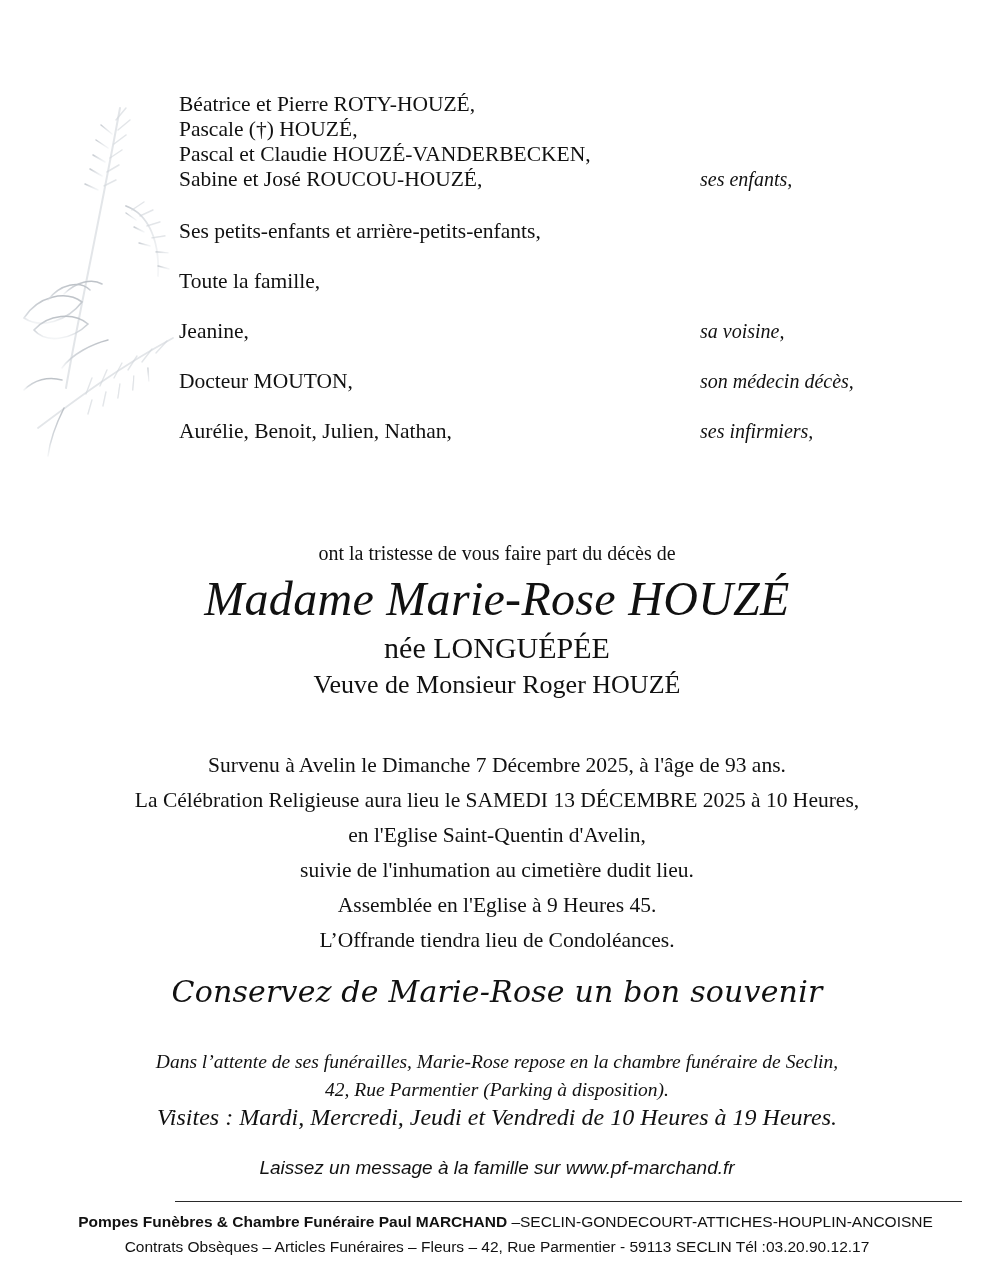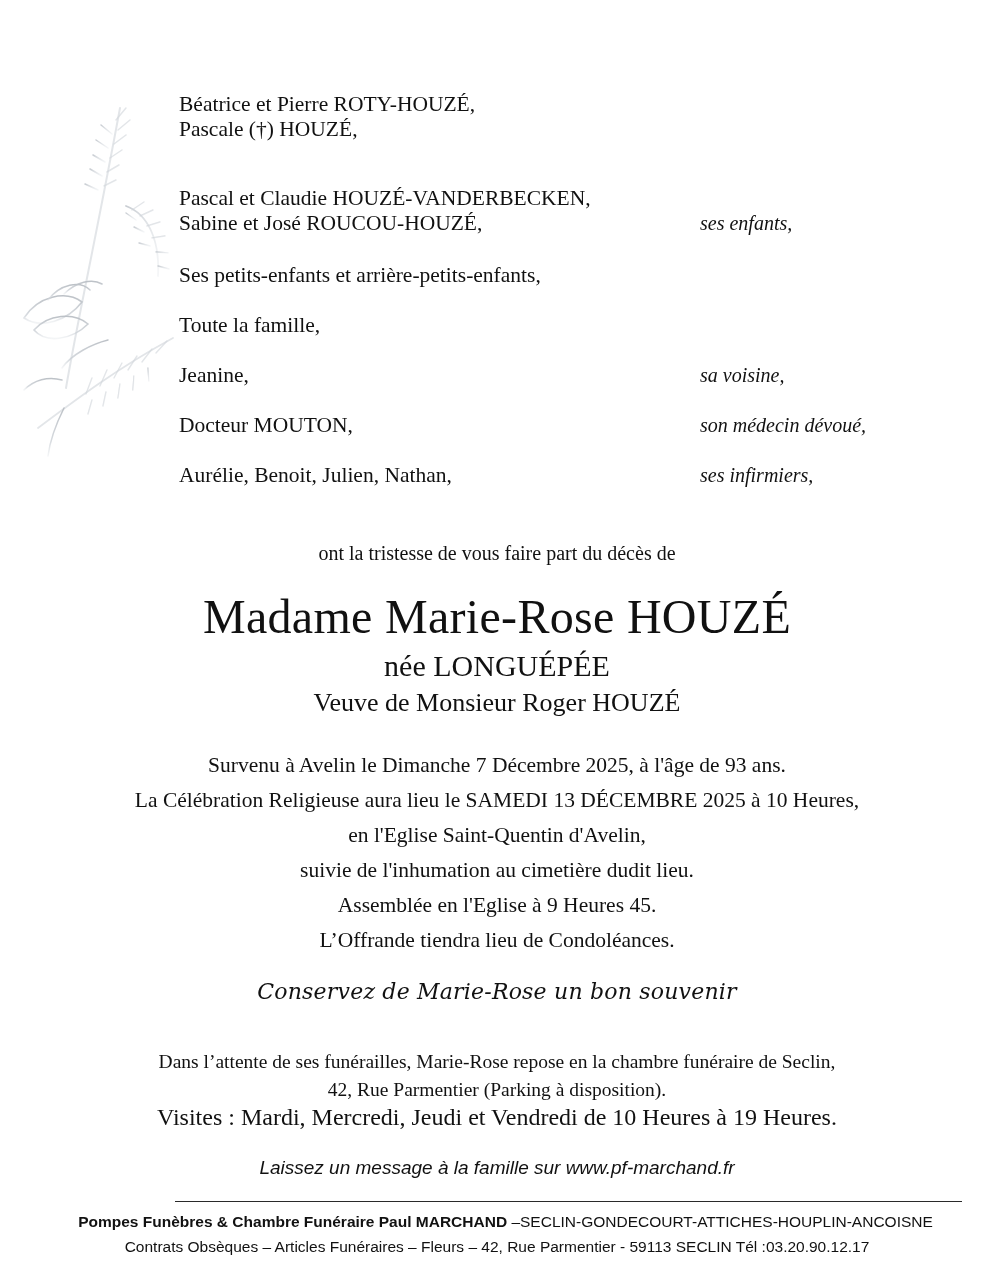--- a/index.html
+++ b/index.html
@@ -69,21 +69,22 @@
     text-align: center;
   }
   .lead-line {
     font-size: 20px;
     line-height: 26px;
   }
   .deceased-name {
     font-size: 48px;
     line-height: 58px;
     letter-spacing: 0.3px;
-    margin-top: 22px;
+    margin-top: 4px;
+    font-style: italic;
   }
   .nee-line {
     font-size: 30px;
     line-height: 36px;
     margin-top: 2px;
   }
   .veuve-line {
     font-size: 26px;
     line-height: 38px;
   }
@@ -102,39 +103,40 @@
     white-space: nowrap;
   }
 
   
   #souvenir {
     position: absolute;
     left: 0;
     top: 972px;
     width: 994px;
     text-align: center;
-    font-size: 22px;
+    font-size: 30px;
     line-height: 40px;
     font-style: italic;
     font-family: "DejaVu Serif", "Liberation Serif", serif;
     letter-spacing: 0.2px;
   }
 
   
   #chamber {
     position: absolute;
     left: 0;
     top: 1048px;
     width: 994px;
     text-align: center;
   }
   .ch-line {
     font-size: 19.5px;
     line-height: 28px;
     white-space: nowrap;
+    font-style: italic;
   }
   .ch-line.small {
     font-size: 24px;
     line-height: 27px;
   }
 
   
   #message-line {
     position: absolute;
     left: 0;
@@ -268,21 +270,21 @@
     <div class="mourn-row" style="height:25px;">
       <div class="mourn-left">Béatrice et Pierre ROTY-HOUZÉ,</div>
       <div class="mourn-right"></div>
     </div>
 
     <div class="mourn-row" style="height:25px;">
       <div class="mourn-left">Pascale (†) HOUZÉ,</div>
       <div class="mourn-right"></div>
     </div>
 
-    <div class="mourn-row" style="height:25px;margin-top:44px;">
+    <div class="mourn-row" style="height:25px;">
       <div class="mourn-left">Pascal et Claudie HOUZÉ-VANDERBECKEN,</div>
       <div class="mourn-right"></div>
     </div>
 
     <div class="mourn-row" style="height:52px;">
       <div class="mourn-left">Sabine et José ROUCOU-HOUZÉ,</div>
       <div class="mourn-right">ses enfants,</div>
     </div>
 
     <div class="mourn-row" style="height:50px;">
@@ -295,21 +297,21 @@
       <div class="mourn-right"></div>
     </div>
 
     <div class="mourn-row" style="height:50px;">
       <div class="mourn-left">Jeanine,</div>
       <div class="mourn-right">sa voisine,</div>
     </div>
 
     <div class="mourn-row" style="height:50px;">
       <div class="mourn-left">Docteur MOUTON,</div>
-      <div class="mourn-right">son médecin dévoué,</div>
+      <div class="mourn-right">son médecin décès,</div>
     </div>
 
 
     <div class="mourn-row" style="height:40px;">
       <div class="mourn-left">Aurélie, Benoit, Julien, Nathan,</div>
       <div class="mourn-right">ses infirmiers,</div>
     </div>
 
   </div>
 

